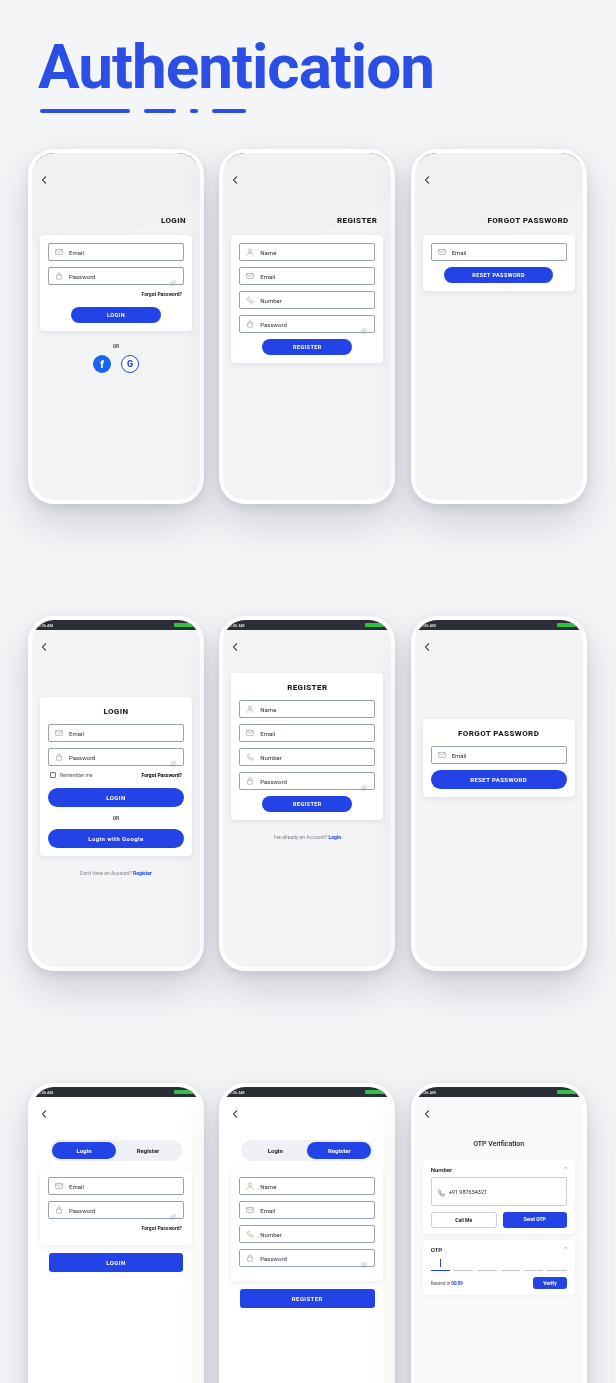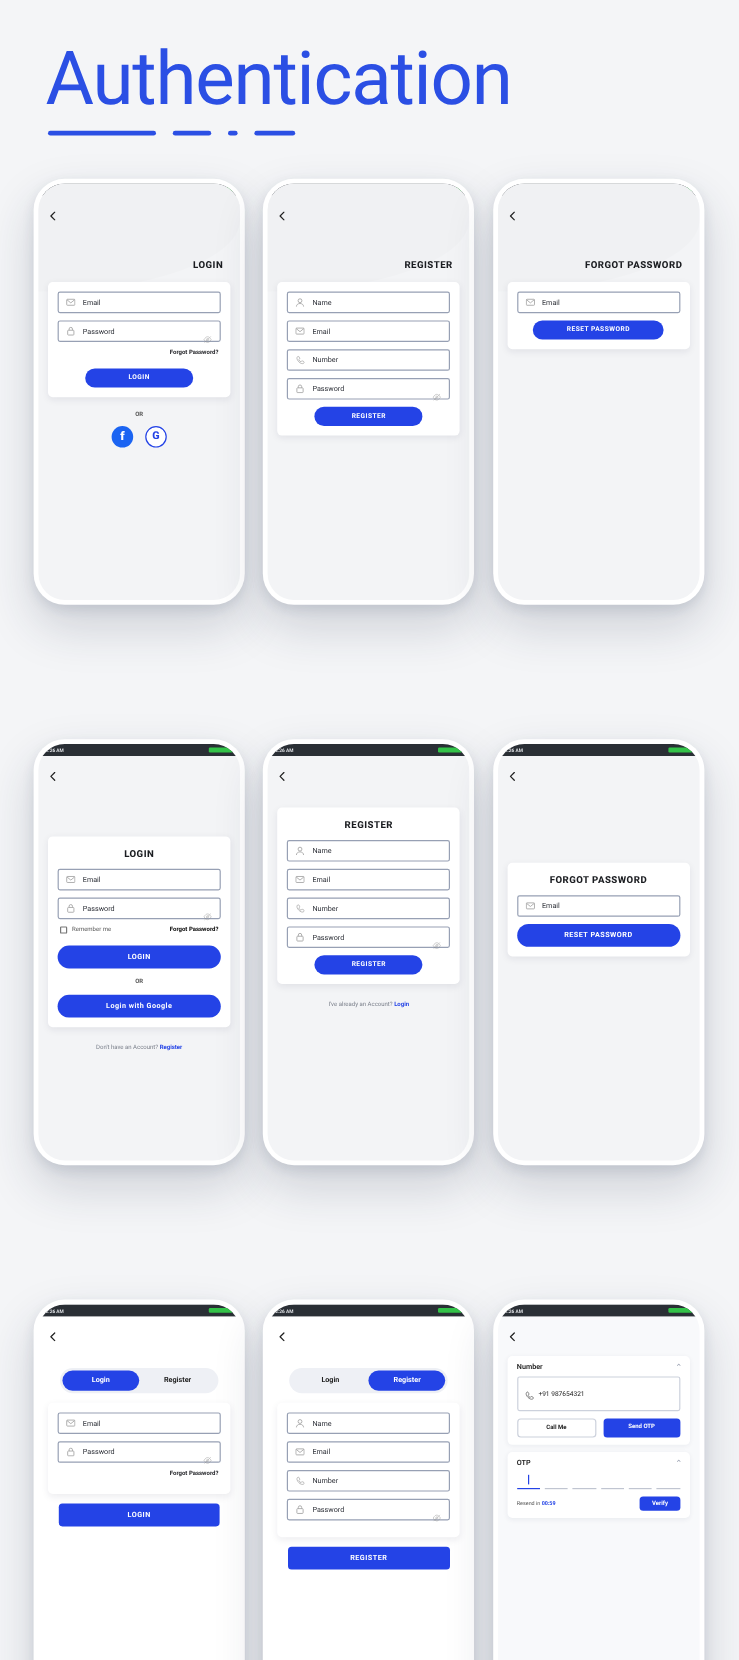--- a/index.html
+++ b/index.html
@@ -1,17 +1,17 @@
 <!DOCTYPE html>
 <html><head>
 <meta charset="utf-8">
 <style>
 * { box-sizing: border-box; margin: 0; padding: 0; }
 body { background: #f4f5f7; font-family: -apple-system, BlinkMacSystemFont, "Segoe UI", Roboto, sans-serif; width: 616px; }
-.page-title { font-size: 62px; font-weight: 400; color: #2b4fe4; padding: 30px 38px 0; letter-spacing: -1px; }
+.page-title { font-size: 62px; font-weight: 700; color: #2b4fe4; padding: 30px 38px 0; letter-spacing: -1px; }
 .title-underline { display: flex; gap: 14px; padding: 6px 40px 24px; }
 .title-underline span { display: block; height: 4px; background: #2b4fe4; border-radius: 2px; }
 .ul-1 { width: 90px; } .ul-2 { width: 32px; } .ul-3 { width: 8px; } .ul-4 { width: 34px; }
 .grid { display: grid; grid-template-columns: repeat(3, 1fr); gap: 14px; padding: 12px 28px 40px; }
 .phone { position: relative; width: 176px; height: 355px; background: #fff; border-radius: 26px; box-shadow: 0 18px 40px rgba(32,45,74,0.18), 0 4px 10px rgba(32,45,74,0.10); padding: 4px; }
 .phone-screen { position: relative; width: 100%; height: 100%; background: #f3f4f6; border-radius: 22px; overflow: hidden; }
 .notch-bar { height: 10px; background: #2a2f35; display: flex; align-items: center; justify-content: space-between; padding: 0 6px; font-size: 4px; color: #e5e7eb; }
 .notch-bar .time { font-weight: 600; }
 .notch-bar .battery { width: 20px; height: 4px; background: #33c248; border-radius: 1px; }
 .back-row { padding: 6px 8px 2px; }
@@ -466,20 +466,21 @@
 <div class="phone">
       <div class="phone-screen" style="background:#f8f9fb">
   <div class="notch-bar">
           <span class="time">2:26 AM</span>
           <span class="battery"></span>
         </div>
   <div class="rel">
     <div class="back-row"><span class="back-icon"><svg viewBox="0 0 8 10" width="8" height="8">
                 <use href="#i-back"></use>
               </svg></span></div>
+    <div class="otp-title">OTP Verification</div>
     <div class="otp-section">
       <span class="expand">⌃</span>
       <div class="otp-label">Number</div>
       <div class="phone-field">
         <span class="icn"><svg viewBox="0 0 8 8" width="8" height="8">
                   <use href="#i-phone"></use>
                 </svg></span>
         <span class="val">+91 987654321</span>
       </div>
       <div class="btn-row">

